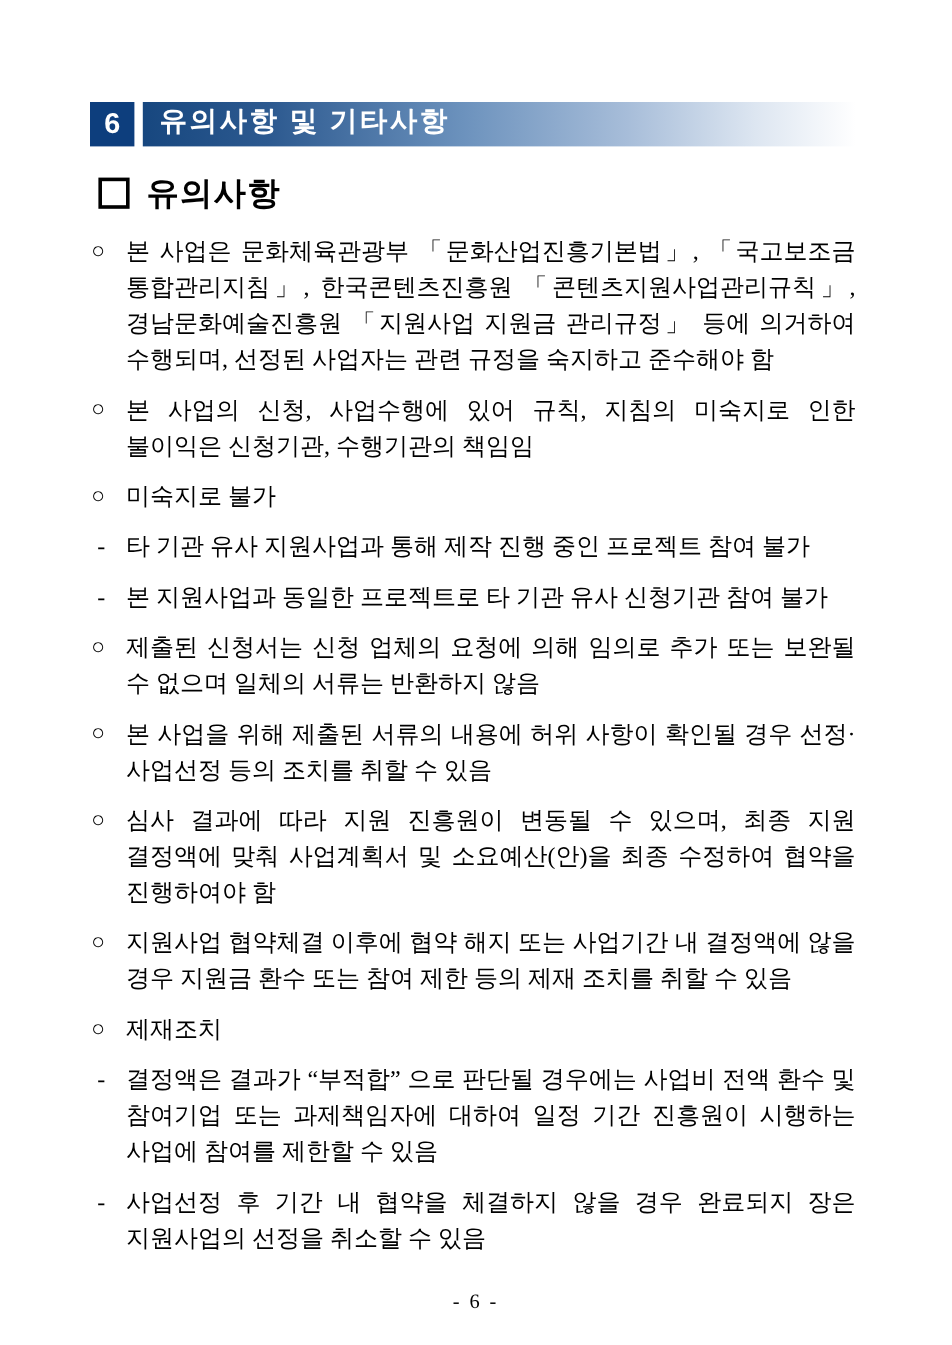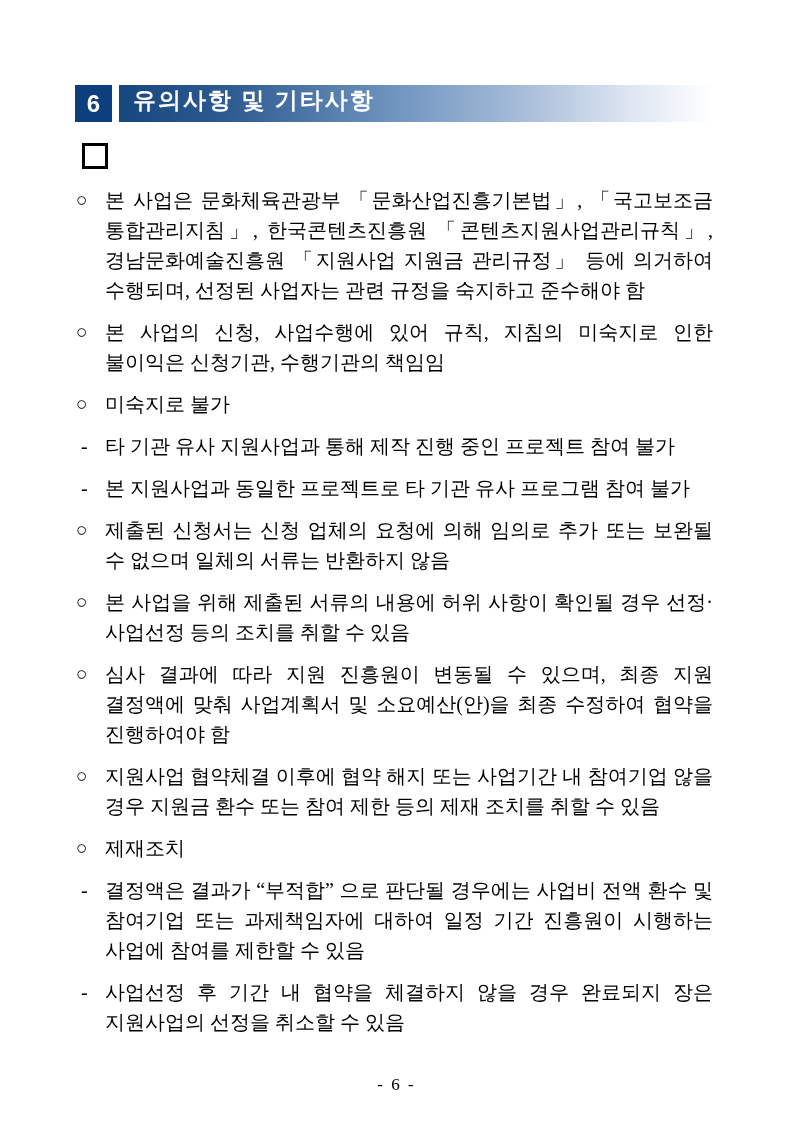--- a/index.html
+++ b/index.html
@@ -116,20 +116,21 @@
 
   <div class="section-header">
     <div class="num-box">6</div>
     <div class="title-bar">
       <span>유의사항 및 기타사항</span>
     </div>
   </div>
 
   <div class="subheading">
     <span class="checkbox"></span>
+    <span>유의사항</span>
   </div>
 
   <div class="notice-list" id="notice-list">
       <div class="item bullet">
         <span class="marker">○</span>
         <span class="text">본 사업은 문화체육관광부 「문화산업진흥기본법」, 「국고보조금 통합관리지침」, 한국콘텐츠진흥원 「콘텐츠지원사업관리규칙」, 경남문화예술진흥원 「지원사업 지원금 관리규정」 등에 의거하여 수행되며, 선정된 사업자는 관련 규정을 숙지하고 준수해야 함</span>
       </div>
       <div class="item bullet">
         <span class="marker">○</span>
         <span class="text">본 사업의 신청, 사업수행에 있어 규칙, 지침의 미숙지로 인한 불이익은 신청기관, 수행기관의 책임임</span>
@@ -137,37 +138,37 @@
       <div class="item bullet">
         <span class="marker">○</span>
         <span class="text">미숙지로 불가</span>
       </div>
       <div class="item dash">
         <span class="marker">-</span>
         <span class="text">타 기관 유사 지원사업과 통해 제작 진행 중인 프로젝트 참여 불가</span>
       </div>
       <div class="item dash">
         <span class="marker">-</span>
-        <span class="text">본 지원사업과 동일한 프로젝트로 타 기관 유사 프로그램 참여 불가</span>
+        <span class="text">본 지원사업과 동일한 프로젝트로 타 기관 유사 신청기관 참여 불가</span>
       </div>
       <div class="item bullet">
         <span class="marker">○</span>
         <span class="text">제출된 신청서는 신청 업체의 요청에 의해 임의로 추가 또는 보완될 수 없으며 일체의 서류는 반환하지 않음</span>
       </div>
       <div class="item bullet">
         <span class="marker">○</span>
         <span class="text">본 사업을 위해 제출된 서류의 내용에 허위 사항이 확인될 경우 선정·사업선정 등의 조치를 취할 수 있음</span>
       </div>
       <div class="item bullet">
         <span class="marker">○</span>
         <span class="text">심사 결과에 따라 지원 진흥원이 변동될 수 있으며, 최종 지원 결정액에 맞춰 사업계획서 및 소요예산(안)을 최종 수정하여 협약을 진행하여야 함</span>
       </div>
       <div class="item bullet">
         <span class="marker">○</span>
-        <span class="text">지원사업 협약체결 이후에 협약 해지 또는 사업기간 내 참여기업 않을 경우 지원금 환수 또는 참여 제한 등의 제재 조치를 취할 수 있음</span>
+        <span class="text">지원사업 협약체결 이후에 협약 해지 또는 사업기간 내 결정액에 않을 경우 지원금 환수 또는 참여 제한 등의 제재 조치를 취할 수 있음</span>
       </div>
       <div class="item bullet">
         <span class="marker">○</span>
         <span class="text">제재조치</span>
       </div>
       <div class="item dash">
         <span class="marker">-</span>
         <span class="text">결정액은 결과가 “부적합” 으로 판단될 경우에는 사업비 전액 환수 및 참여기업 또는 과제책임자에 대하여 일정 기간 진흥원이 시행하는 사업에 참여를 제한할 수 있음</span>
       </div>
       <div class="item dash">

